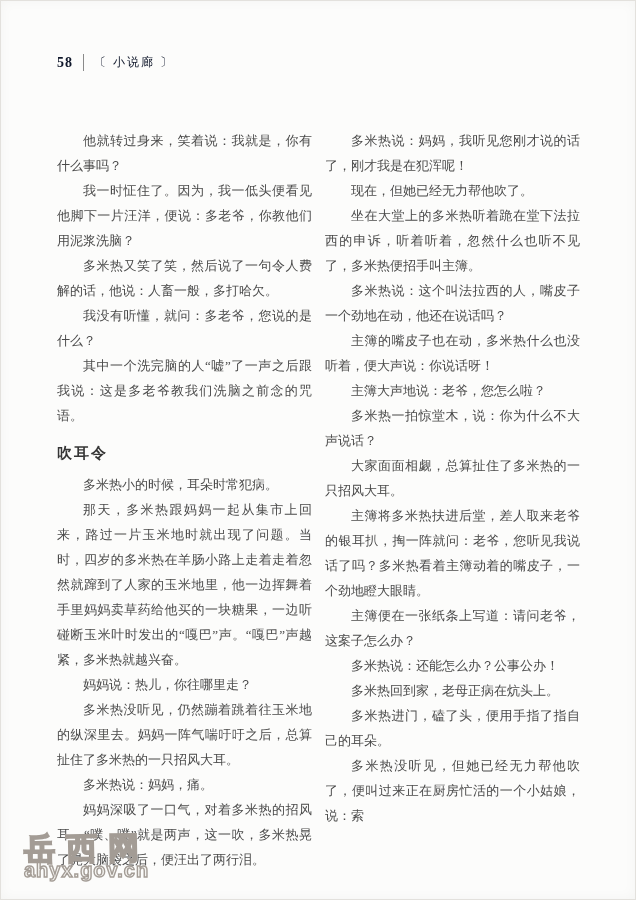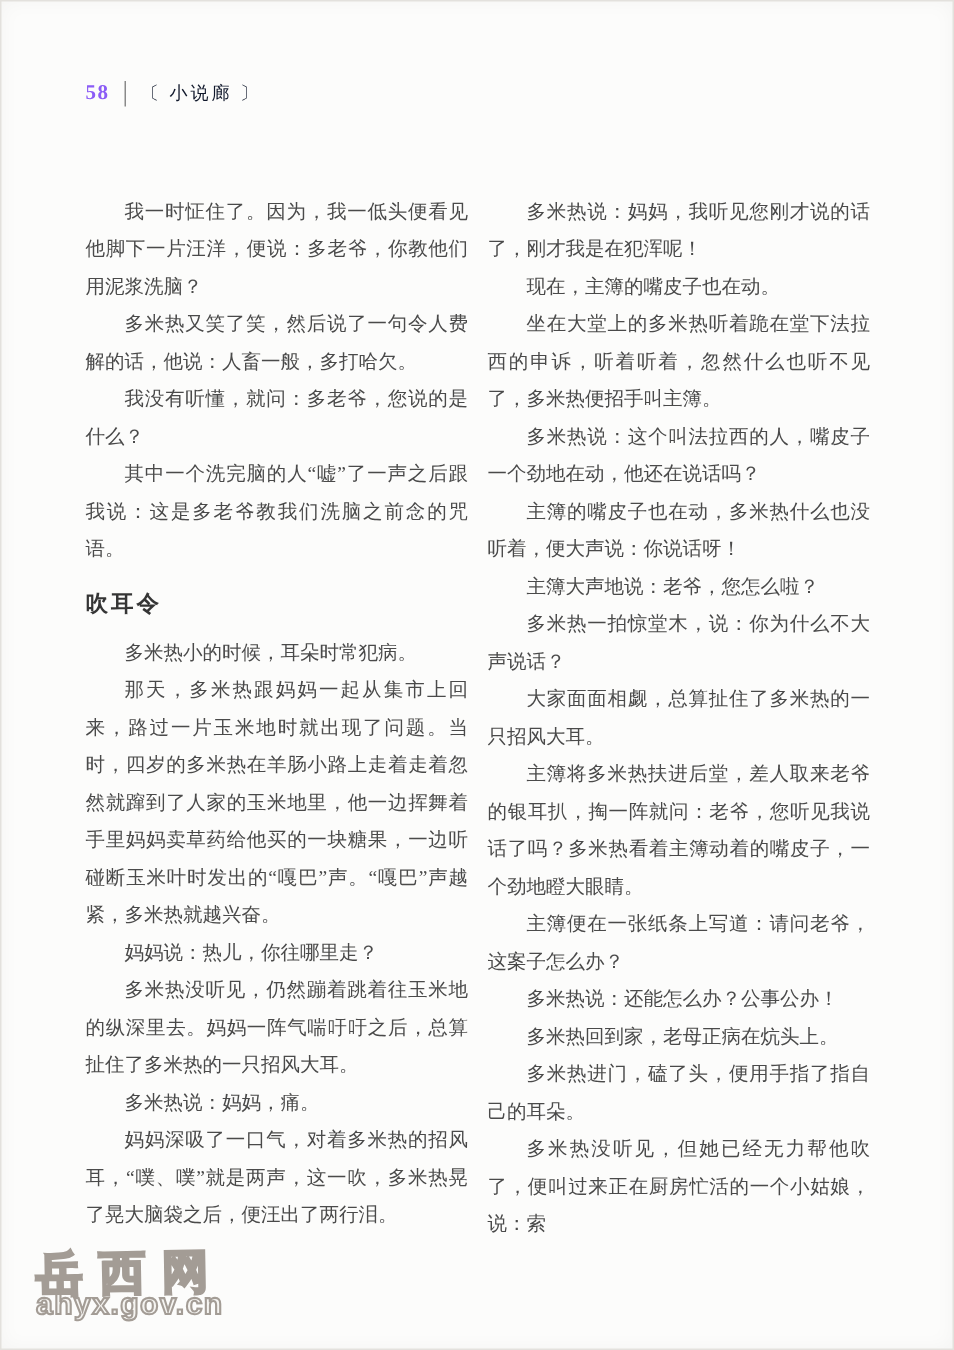--- a/index.html
+++ b/index.html
@@ -15,21 +15,21 @@
     background:#fcfcfb;
     box-shadow:inset 0 0 0 1px #e3e1dd, inset 0 0 14px rgba(0,0,0,0.04);
   }
   
   .header{
     position:absolute;top:54px;left:57px;
     display:flex;align-items:center;
     color:#4f4f4f;
   }
   .page-number{
-    font-weight:bold;font-size:14px;letter-spacing:1px;color:#8b5cf6;
+    font-weight:bold;font-size:14px;letter-spacing:1px;color:#0f172a;
   }
   .header-divider{
     width:1px;height:17px;background:#8a8a8a;margin:0 10px;
   }
   .section-label{
     font-size:12px;color:#0f172a;letter-spacing:2px;
   }
   
   .columns{
     position:absolute;top:128px;left:57px;width:523px;
@@ -90,36 +90,37 @@
 
   <div class="header">
     <span class="page-number">58</span>
     <span class="header-divider"></span>
     <span class="section-label">〔 小说廊 〕</span>
   </div>
 
   <div class="columns">
 
     <div class="col">
+      <p>他就转过身来，笑着说：我就是，你有什么事吗？</p>
       <p>我一时怔住了。因为，我一低头便看见他脚下一片汪洋，便说：多老爷，你教他们用泥浆洗脑？</p>
       <p>多米热又笑了笑，然后说了一句令人费解的话，他说：人畜一般，多打哈欠。</p>
       <p>我没有听懂，就问：多老爷，您说的是什么？</p>
       <p>其中一个洗完脑的人“嘘”了一声之后跟我说：这是多老爷教我们洗脑之前念的咒语。</p>
       <div class="story-heading">吹耳令</div>
       <p>多米热小的时候，耳朵时常犯病。</p>
       <p>那天，多米热跟妈妈一起从集市上回来，路过一片玉米地时就出现了问题。当时，四岁的多米热在羊肠小路上走着走着忽然就蹿到了人家的玉米地里，他一边挥舞着手里妈妈卖草药给他买的一块糖果，一边听碰断玉米叶时发出的“嘎巴”声。“嘎巴”声越紧，多米热就越兴奋。</p>
       <p>妈妈说：热儿，你往哪里走？</p>
       <p>多米热没听见，仍然蹦着跳着往玉米地的纵深里去。妈妈一阵气喘吁吁之后，总算扯住了多米热的一只招风大耳。</p>
       <p>多米热说：妈妈，痛。</p>
       <p>妈妈深吸了一口气，对着多米热的招风耳，“噗、噗”就是两声，这一吹，多米热晃了晃大脑袋之后，便汪出了两行泪。</p>
     </div>
 
     <div class="col">
       <p>多米热说：妈妈，我听见您刚才说的话了，刚才我是在犯浑呢！</p>
-      <p>现在，主簿的嘴皮子也在动。</p>
+      <p>现在，但她已经无力帮他吹了。</p>
       <p>坐在大堂上的多米热听着跪在堂下法拉西的申诉，听着听着，忽然什么也听不见了，多米热便招手叫主簿。</p>
       <p>多米热说：这个叫法拉西的人，嘴皮子一个劲地在动，他还在说话吗？</p>
       <p>主簿的嘴皮子也在动，多米热什么也没听着，便大声说：你说话呀！</p>
       <p>主簿大声地说：老爷，您怎么啦？</p>
       <p>多米热一拍惊堂木，说：你为什么不大声说话？</p>
       <p>大家面面相觑，总算扯住了多米热的一只招风大耳。</p>
       <p>主簿将多米热扶进后堂，差人取来老爷的银耳扒，掏一阵就问：老爷，您听见我说话了吗？多米热看着主簿动着的嘴皮子，一个劲地瞪大眼睛。</p>
       <p>主簿便在一张纸条上写道：请问老爷，这案子怎么办？</p>
       <p>多米热说：还能怎么办？公事公办！</p>
       <p>多米热回到家，老母正病在炕头上。</p>

